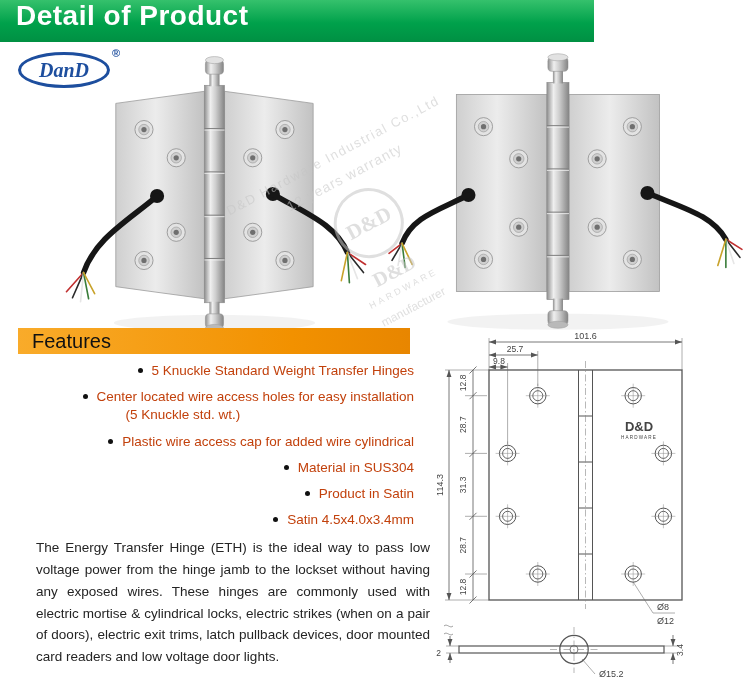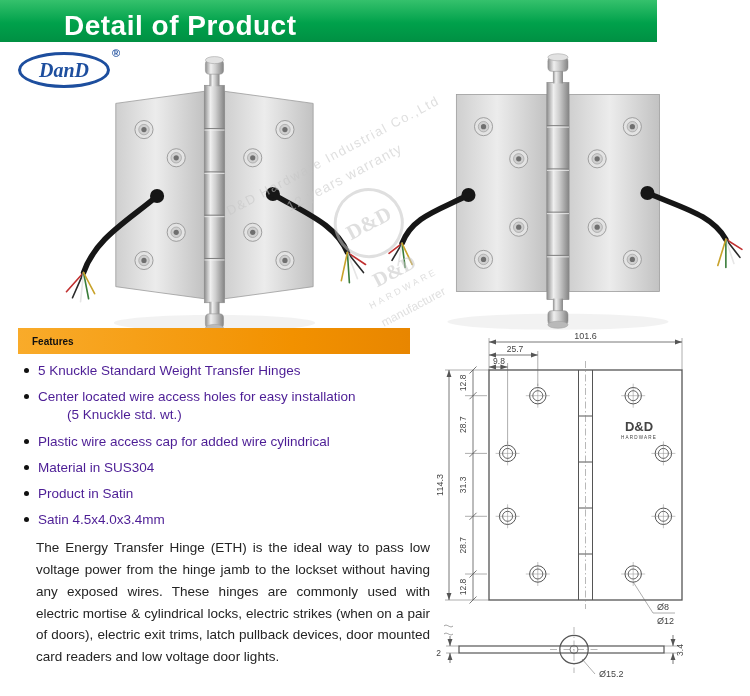--- a/index.html
+++ b/index.html
@@ -1,22 +1,22 @@
 <!DOCTYPE html>
 <html><head>
 <meta charset="utf-8">
 <style>
   * { margin:0; padding:0; box-sizing:border-box; }
   html,body { background:#ffffff; }
   body { font-family:"Liberation Sans", sans-serif; }
   .page { position:relative; width:750px; height:696px; background:#fff; overflow:hidden; }
 
-  .banner { position:absolute; top:0; left:0; width:657px; height:42px;
+  .banner { position:absolute; top:0; left:0; width:594px; height:42px;
             background:linear-gradient(180deg,#35c16c 0%, #00a14b 55%, #009043 100%);
-            display:flex; align-items:flex-end; z-index:6;padding-left:48px; }
+            display:flex; align-items:flex-start; z-index:6; }
   .banner-title { color:#fff; font-size:28px; font-weight:700; padding-left:16px; letter-spacing:.5px; }
 
   .logo { position:absolute; top:52px; left:18px; width:92px; height:36px;
           border:3px solid #1d4e9e; border-radius:50%;
           display:flex; align-items:center; justify-content:center; z-index:7; background:#fff; }
   .logo-text { color:#1d4e9e; font-family:"Liberation Serif", serif; font-weight:700; font-style:italic; font-size:20px;text-align:right; }
   .logo-reg { position:absolute; top:-8px; right:-13px; color:#1d4e9e; font-size:11px; font-weight:700; }
 
   .photo { position:absolute; z-index:1; }
   .photo-left  { top:45px; left:52px; width:335px; height:292px; }
@@ -32,24 +32,24 @@
   .wm-emblem { width:70px; height:70px; border:3px solid #c5c5c5; border-radius:50%;
                display:flex; align-items:center; justify-content:center;
                font-size:21px; font-weight:700; font-family:"Liberation Serif", serif; }
   .wm-brand { font-size:20px; font-weight:700; font-family:"Liberation Serif", serif; line-height:1; }
   .wm-brand-sub { font-size:9px; letter-spacing:3px; margin-top:-4px; }
   .wm-role { font-size:12px; }
 
   .features-bar { position:absolute; top:328px; left:18px; width:392px; height:26px;
                   background:linear-gradient(90deg,#f9ab2a 0%, #f29100 70%, #e88600 100%);
                   display:flex; align-items:center; z-index:5; }
-  .features-bar .features-heading { font-size:10px; font-weight:700; color:#111; padding-left:14px; }
+  .features-bar .features-heading { font-size:20px; font-weight:400; color:#111; padding-left:14px; }
 
   .features-list { position:absolute; top:362px; left:22px; width:392px; list-style:none; z-index:5; }
-  .features-list li { display:flex; margin-bottom:8px; font-size:13.5px; color:#4c1d95; line-height:1.35; }
+  .features-list li { display:flex; margin-bottom:8px; font-size:13.5px; color:#c2410c; line-height:1.35;justify-content:flex-end; }
   .dot { width:5px; height:5px; background:#111; border-radius:50%; margin:6px 9px 0 2px; flex-shrink:0; }
   .fsub { display:block;margin-left:29px; }
 
   .description { position:absolute; top:537px; left:20px; width:394px;
                  font-size:13.5px; line-height:1.62; color:#242424; text-align:justify; z-index:5;margin-left:16px; }
 
   .drawing-wrap { position:absolute; top:330px; left:418px; width:332px; height:366px; z-index:5; }
   .drawing-wrap svg { width:100%; height:100%; }
 
   svg text { font-family:"Liberation Sans", sans-serif; fill:#444; }

